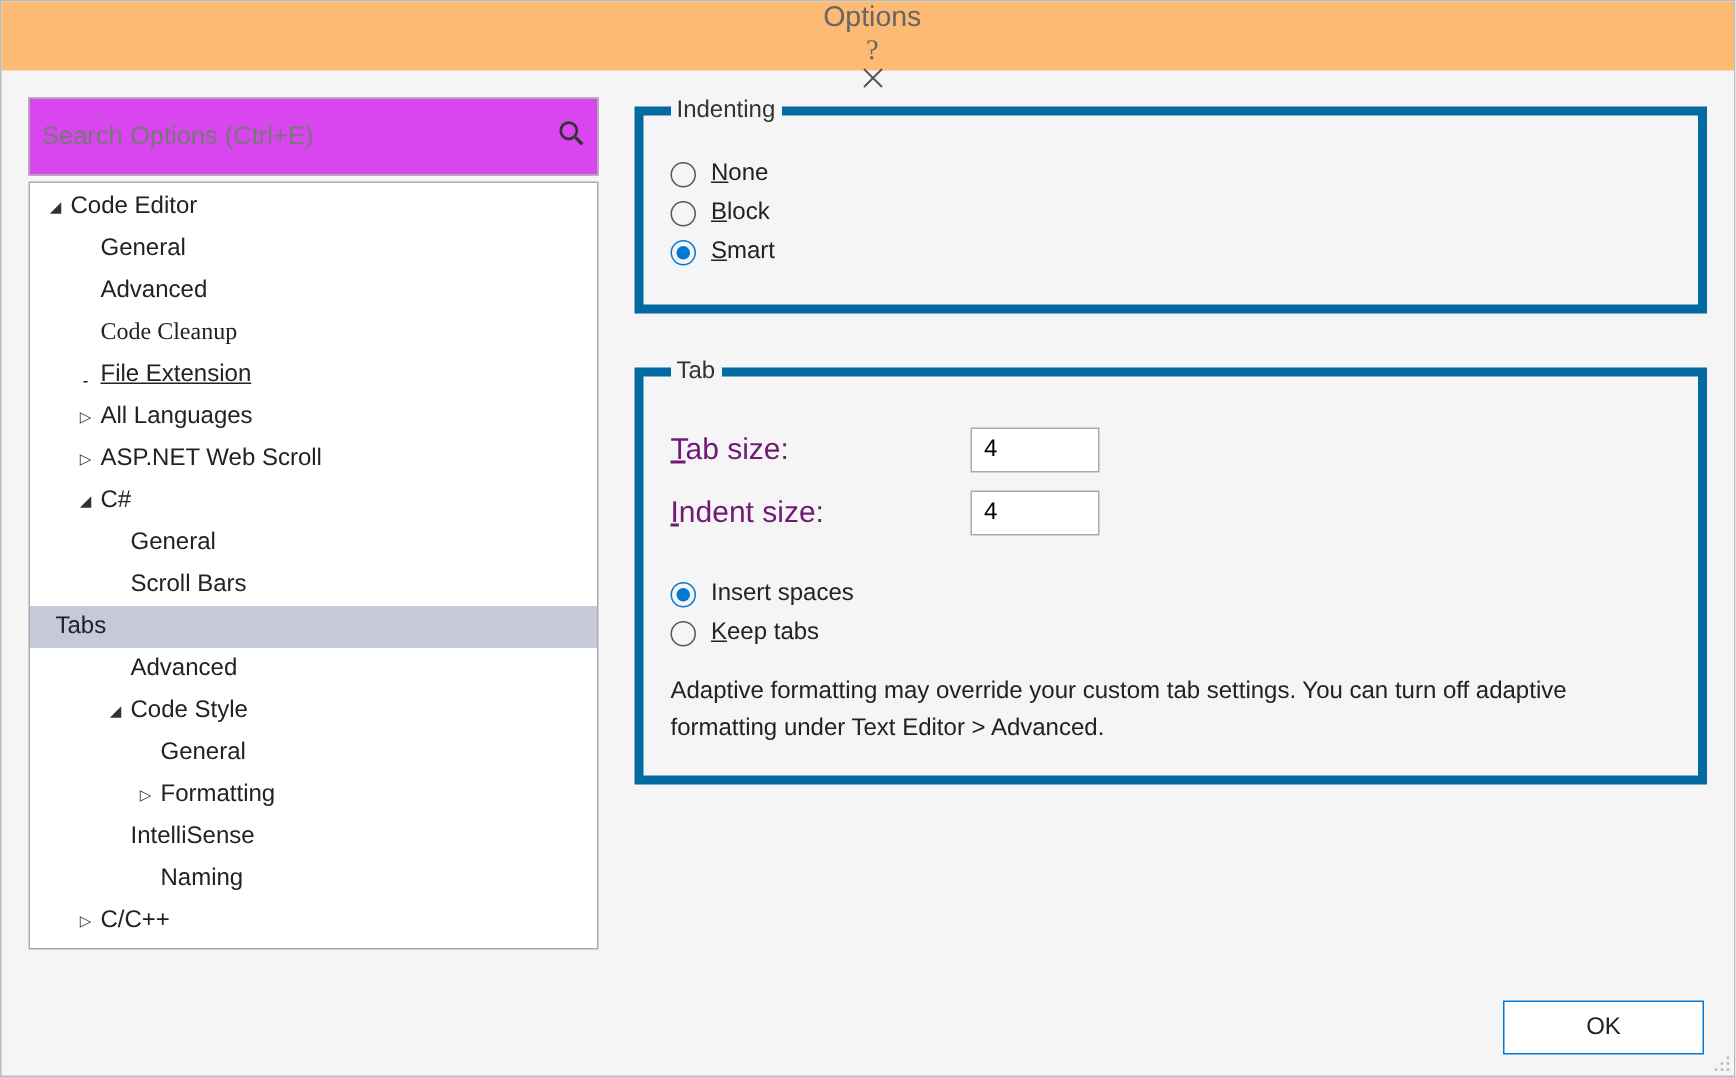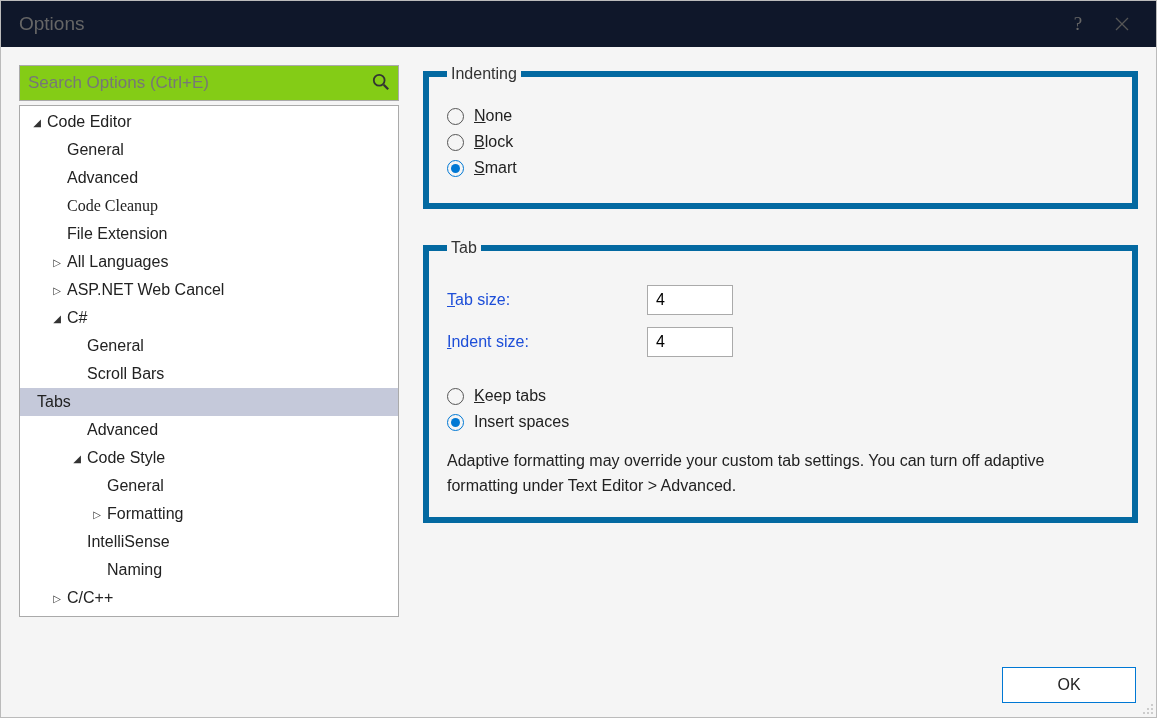--- a/index.html
+++ b/index.html
@@ -22,21 +22,22 @@
       border: 1px solid #bbb;
       display: flex;
       flex-direction: column;
       position: relative;
     }
     .titlebar {
       height: 46px;
       display: flex;
       align-items: center;
       padding: 0 12px 0 18px;
-      background: #0f172a;
+      background: #fdba74;
+      flex-direction: column;
     }
     .titlebar-title {
       font-size: 19px;
       color: #666;
       flex: 1;
     }
     .titlebar-btn {
       width: 44px;
       height: 30px;
       display: flex;
@@ -60,22 +61,22 @@
       gap: 24px;
     }
     .left {
       width: 380px;
       display: flex;
       flex-direction: column;
     }
     .search-wrap {
       position: relative;
       border: 1px solid #aaa;
-      background: #84cc16;
-      height: 36px;
+      background: #d946ef;
+      height: 52px;
       display: flex;
       align-items: center;
       padding: 4px 8px;
     }
     .search-input {
       border: none;
       outline: none;
       font-size: 17px;
       color: #333;
       flex: 1;
@@ -180,22 +181,22 @@
     .radio-label .mn {
       text-decoration: underline;
     }
     .field-row {
       display: flex;
       align-items: center;
       margin: 12px 0;
     }
     .field-label {
       width: 200px;
-      font-size: 16px;
-      color: #1d4ed8;
+      font-size: 20px;
+      color: #701a75;
     }
     .field-label .mn {
       text-decoration: underline;
     }
     .num-input {
       width: 86px;
       height: 30px;
       border: 1px solid #aaa;
       padding: 2px 8px;
       font-size: 16px;
@@ -276,31 +277,31 @@
               <span>General</span>
             </div>
             <div class="tree-item" style="padding-left: 30px;">
               <span class="tree-toggle">&nbsp;</span>
               <span>Advanced</span>
             </div>
             <div class="tree-item" style="padding-left: 30px; font-family: Liberation Serif, serif;">
               <span class="tree-toggle">&nbsp;</span>
               <span>Code Cleanup</span>
             </div>
-            <div class="tree-item" style="padding-left: 30px;">
+            <div class="tree-item" style="padding-left: 30px; text-decoration: underline;">
               <span class="tree-toggle">&nbsp;</span>
               <span>File Extension</span>
             </div>
             <div class="tree-item" style="padding-left: 30px;">
               <span class="tree-toggle">▷</span>
               <span>All Languages</span>
             </div>
             <div class="tree-item" style="padding-left: 30px;">
               <span class="tree-toggle">▷</span>
-              <span>ASP.NET Web Cancel</span>
+              <span>ASP.NET Web Scroll</span>
             </div>
             <div class="tree-item" style="padding-left: 30px;">
               <span class="tree-toggle">◢</span>
               <span>C#</span>
             </div>
             <div class="tree-item" style="padding-left: 50px;">
               <span class="tree-toggle">&nbsp;</span>
               <span>General</span>
             </div>
             <div class="tree-item" style="padding-left: 50px;">
@@ -365,26 +366,26 @@
         <div class="field-row">
           <span class="field-label"><span class="mn">T</span>ab size:</span>
           <input class="num-input" type="text" value="4" style="">
         </div>
         <div class="field-row">
           <span class="field-label"><span class="mn">I</span>ndent size:</span>
           <input class="num-input" type="text" value="4" style="">
         </div>
         <div style="height:10px"></div>
         <div class="radio-row">
+          <span class="radio checked"></span>
+          <span class="radio-label">Insert spaces</span>
+        </div>
+        <div class="radio-row">
           <span class="radio"></span>
           <span class="radio-label"><span class="mn">K</span>eep tabs</span>
-        </div>
-        <div class="radio-row">
-          <span class="radio checked"></span>
-          <span class="radio-label">Insert spaces</span>
         </div>
         <div class="info-text">Adaptive formatting may override your custom tab settings. You can turn off adaptive formatting under Text Editor &gt; Advanced.</div>
       </fieldset>
     </div>
   </div>
 
   <div class="footer">
     <div class="btn primary">OK</div>
   </div>
 

